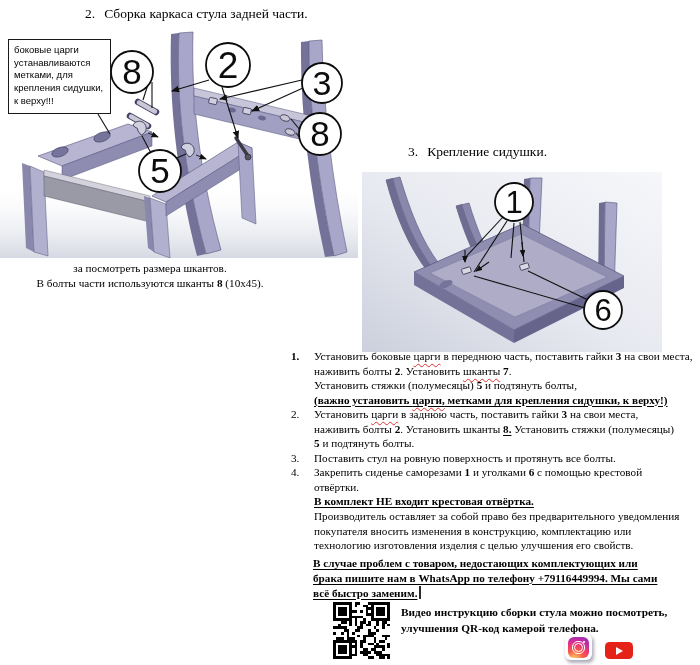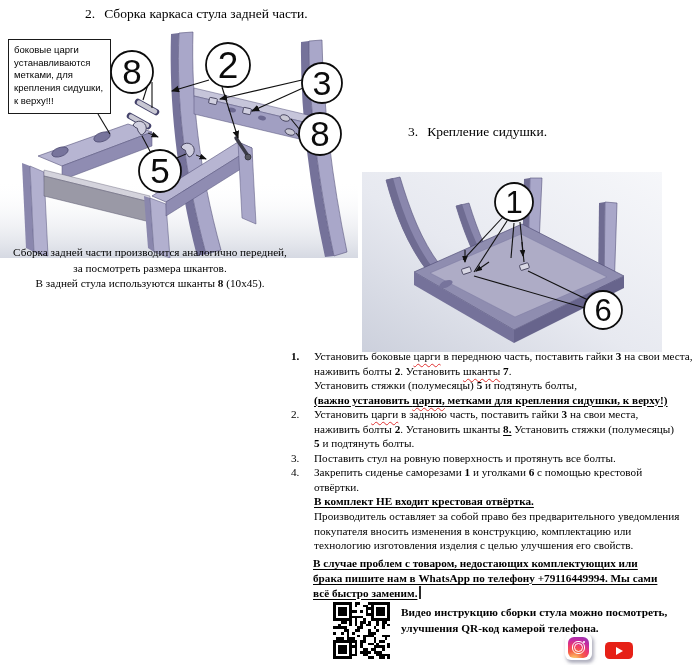--- a/index.html
+++ b/index.html
@@ -197,26 +197,26 @@
     <circle cx="160" cy="141" r="21" fill="#fff" stroke="#0c0c0c" stroke-width="1.8"></circle>
     <text class="callout-num" x="160" y="153" font-size="35">5</text>
   </g>
 </svg>
 
 <div class="abs notebox">
   <span>боковые царги устанавливаются метками, для крепления сидушки, к верху!!!</span>
 </div>
 
 <div class="abs rearnote">
-  <span>Сборка задней части производится аналогично передней,</span><br>
+  <br>
   <span>за посмотреть размера шкантов.</span><br>
-  <span>В задней стула используются шканты </span><span class="b">8</span><span> (10x45).</span>
-</div>
-
-<div class="abs title" style="left:408px;top:124px;">
+  <span>В болты части используются шканты </span><span class="b">8</span><span> (10x45).</span>
+</div>
+
+<div class="abs title" style="left:408px;top:144px;">
   <span class="tnum">3.</span><span>Крепление сидушки.</span>
 </div>
 
 <svg class="abs" style="left:362px;top:172px;" width="300" height="180" viewBox="0 0 300 180">
   <defs>
     <linearGradient id="bgR" x1="1" y1="0" x2="0" y2="1">
       <stop offset="0" stop-color="#f6f7fa"></stop>
       <stop offset="0.55" stop-color="#e7e9f0"></stop>
       <stop offset="1" stop-color="#ccd0dc"></stop>
     </linearGradient>

